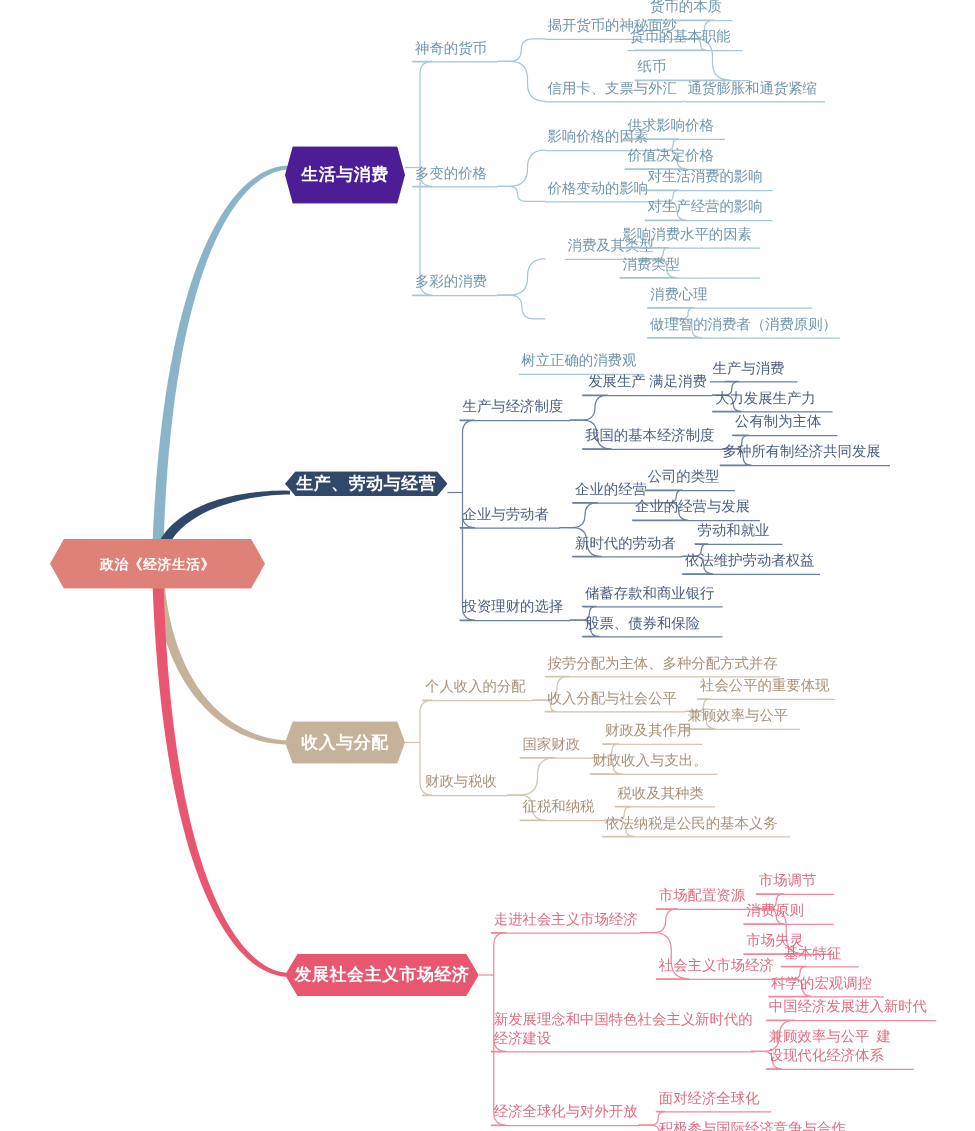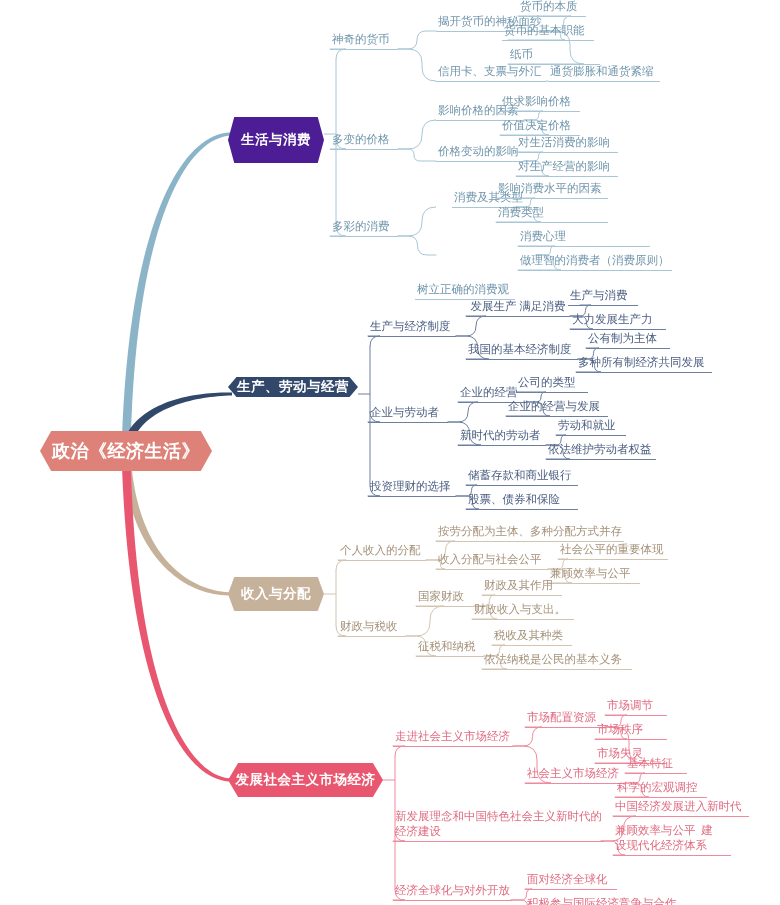--- a/index.html
+++ b/index.html
@@ -10,21 +10,21 @@
   #stage{position:relative;width:780px;height:905px;}
   #wires{position:absolute;left:0;top:0;width:780px;height:905px;pointer-events:none;}
 
   
   .hexnode{
     position:absolute;display:flex;align-items:center;justify-content:center;
     color:#ffffff;font-weight:bold;white-space:nowrap;
     clip-path:polygon(0% 50%, 6.5% 0%, 93.5% 0%, 100% 50%, 93.5% 100%, 6.5% 100%);
     letter-spacing:.5px;
   }
-  .hexnode.root{font-size:18px;}
+  .hexnode.root{font-size:11px;}
   .hexnode.branch{font-size:13.5px;}
 
   
   .tnode{
     position:absolute;box-sizing:border-box;
     border-bottom:1px solid currentColor;
     padding:0 2px 2px 2px;
     font-size:11.5px;line-height:15px;white-space:pre;
   }
 </style>
@@ -162,21 +162,21 @@
       <div class="tnode" style="left: 416px; top: 589px; min-width: 58px; color: rgb(165, 145, 121); border-bottom-color: rgb(211, 196, 177);">国家财政</div>
       <div class="tnode" style="left: 482px; top: 578px; min-width: 80px; color: rgb(165, 145, 121); border-bottom-color: rgb(211, 196, 177);">财政及其作用</div>
       <div class="tnode" style="left: 472px; top: 602px; min-width: 102px; color: rgb(165, 145, 121); border-bottom-color: rgb(211, 196, 177);">财政收入与支出。</div>
       <div class="tnode" style="left: 416px; top: 639px; min-width: 68px; color: rgb(165, 145, 121); border-bottom-color: rgb(211, 196, 177);">征税和纳税</div>
       <div class="tnode" style="left: 492px; top: 628px; min-width: 80px; color: rgb(165, 145, 121); border-bottom-color: rgb(211, 196, 177);">税收及其种类</div>
       <div class="tnode" style="left: 482px; top: 652px; min-width: 150px; color: rgb(165, 145, 121); border-bottom-color: rgb(211, 196, 177);">依法纳税是公民的基本义务</div>
       <div class="hexnode branch" style="left: 228px; top: 763px; width: 155px; height: 34px; background: rgb(232, 87, 111);">发展社会主义市场经济</div>
       <div class="tnode" style="left: 393px; top: 729px; min-width: 120px; color: rgb(224, 107, 128); border-bottom-color: rgb(239, 138, 156);">走进社会主义市场经济</div>
       <div class="tnode" style="left: 525px; top: 710px; min-width: 80px; color: rgb(224, 107, 128); border-bottom-color: rgb(239, 138, 156);">市场配置资源</div>
       <div class="tnode" style="left: 605px; top: 698px; min-width: 62px; color: rgb(224, 107, 128); border-bottom-color: rgb(239, 138, 156);">市场调节</div>
-      <div class="tnode" style="left: 595px; top: 722px; min-width: 72px; color: rgb(224, 107, 128); border-bottom-color: rgb(239, 138, 156);">市场秩序</div>
+      <div class="tnode" style="left: 595px; top: 722px; min-width: 72px; color: rgb(224, 107, 128); border-bottom-color: rgb(239, 138, 156);">消费原则</div>
       <div class="tnode" style="left: 595px; top: 746px; min-width: 72px; color: rgb(224, 107, 128); border-bottom-color: rgb(239, 138, 156);">市场失灵</div>
       <div class="tnode" style="left: 525px; top: 766px; min-width: 100px; color: rgb(224, 107, 128); border-bottom-color: rgb(239, 138, 156);">社会主义市场经济</div>
       <div class="tnode" style="left: 625px; top: 756px; min-width: 62px; color: rgb(224, 107, 128); border-bottom-color: rgb(239, 138, 156);">基本特征</div>
       <div class="tnode" style="left: 615px; top: 780px; min-width: 92px; color: rgb(224, 107, 128); border-bottom-color: rgb(239, 138, 156);">科学的宏观调控</div>
       <div class="tnode" style="left: 393px; top: 809px; min-width: 208px; color: rgb(224, 107, 128); border-bottom-color: rgb(239, 138, 156);">新发展理念和中国特色社会主义新时代的
 经济建设</div>
       <div class="tnode" style="left: 613px; top: 799px; min-width: 136px; color: rgb(224, 107, 128); border-bottom-color: rgb(239, 138, 156);">中国经济发展进入新时代</div>
       <div class="tnode" style="left: 613px; top: 823px; min-width: 118px; color: rgb(224, 107, 128); border-bottom-color: rgb(239, 138, 156);">兼顾效率与公平  建
 设现代化经济体系</div>
       <div class="tnode" style="left: 393px; top: 883px; min-width: 118px; color: rgb(224, 107, 128); border-bottom-color: rgb(239, 138, 156);">经济全球化与对外开放</div>

